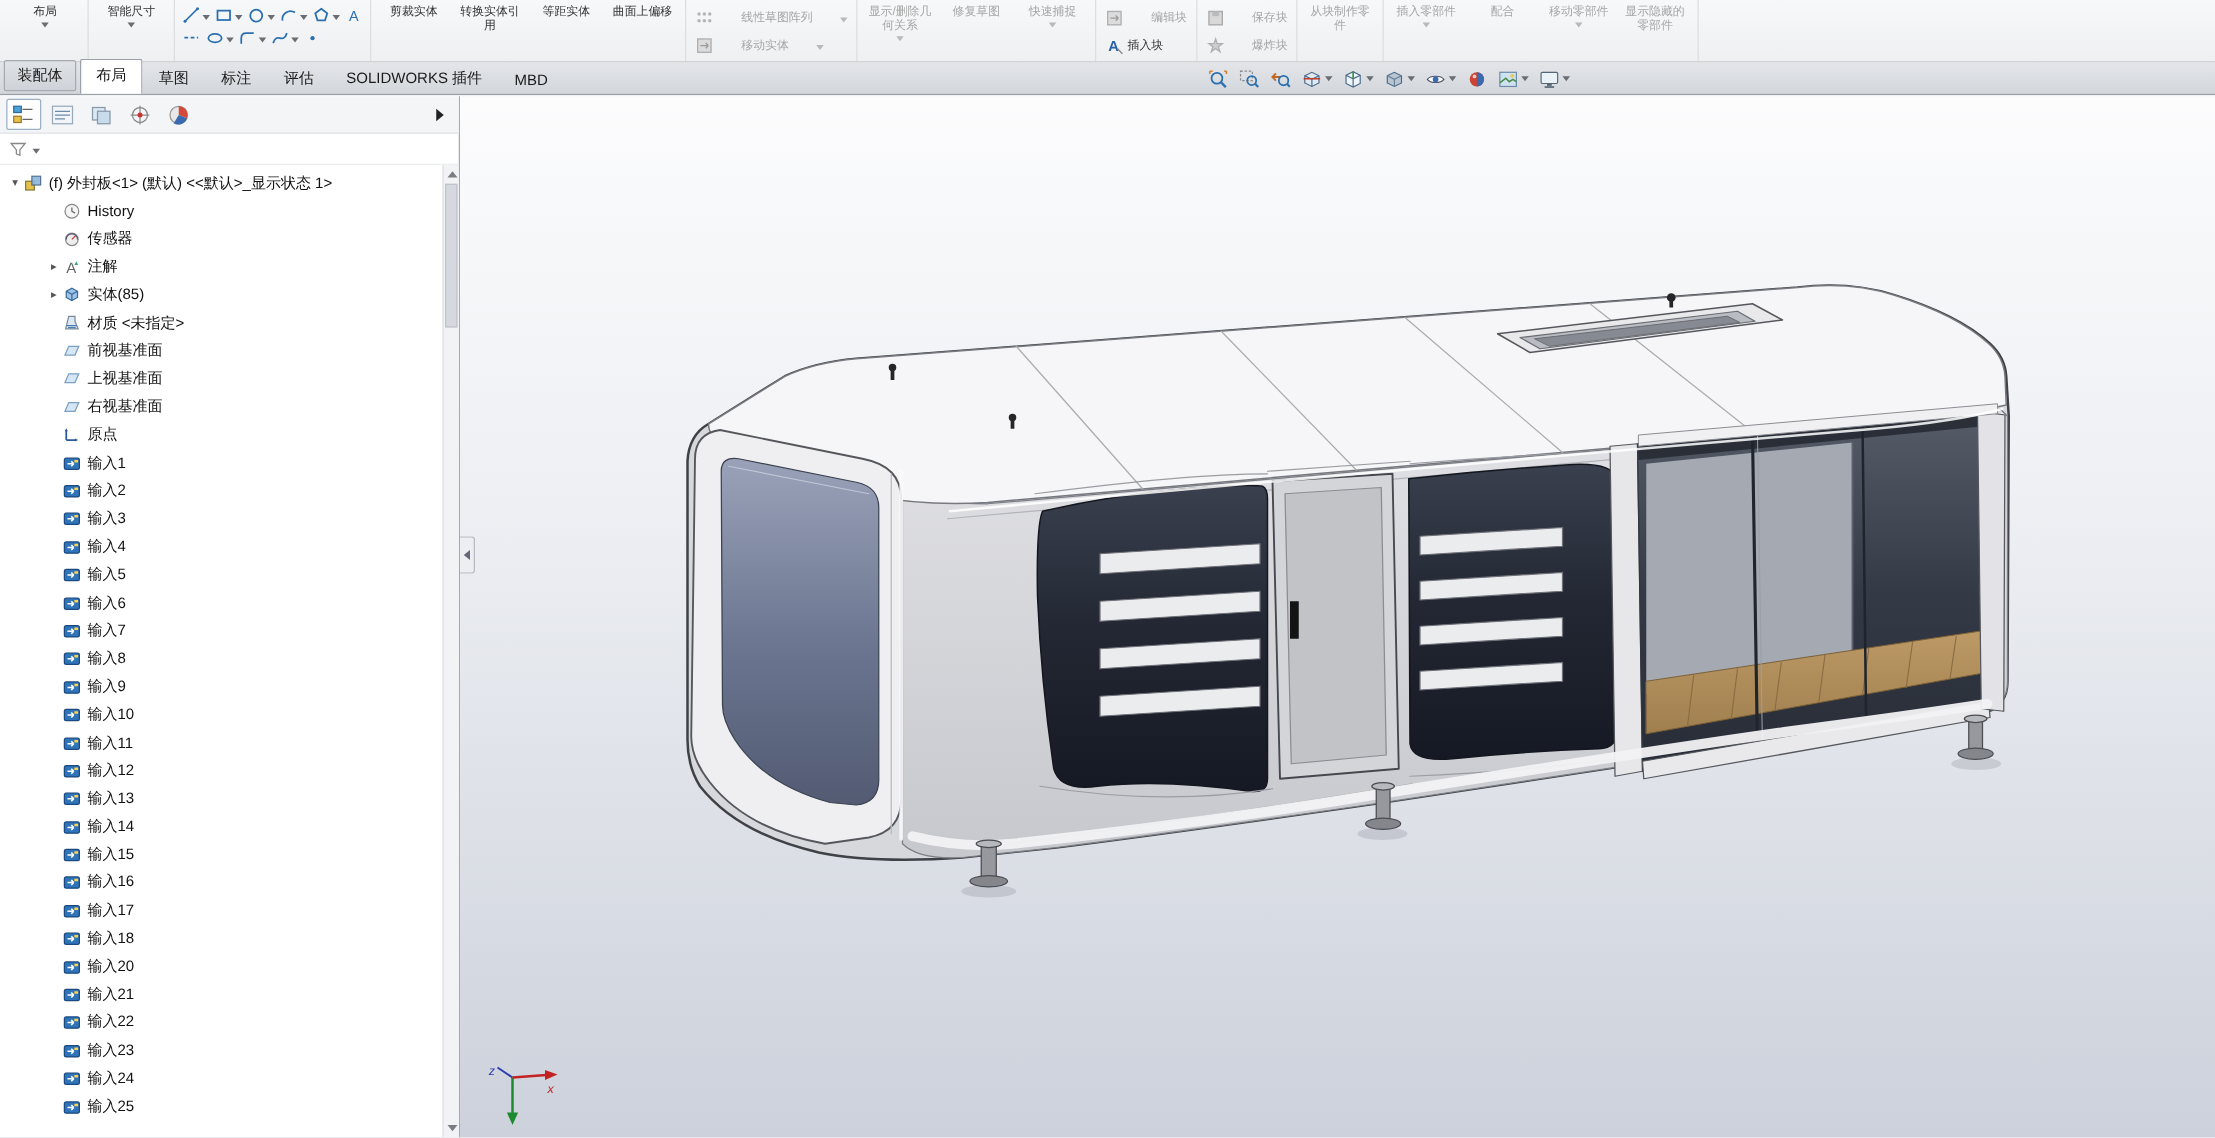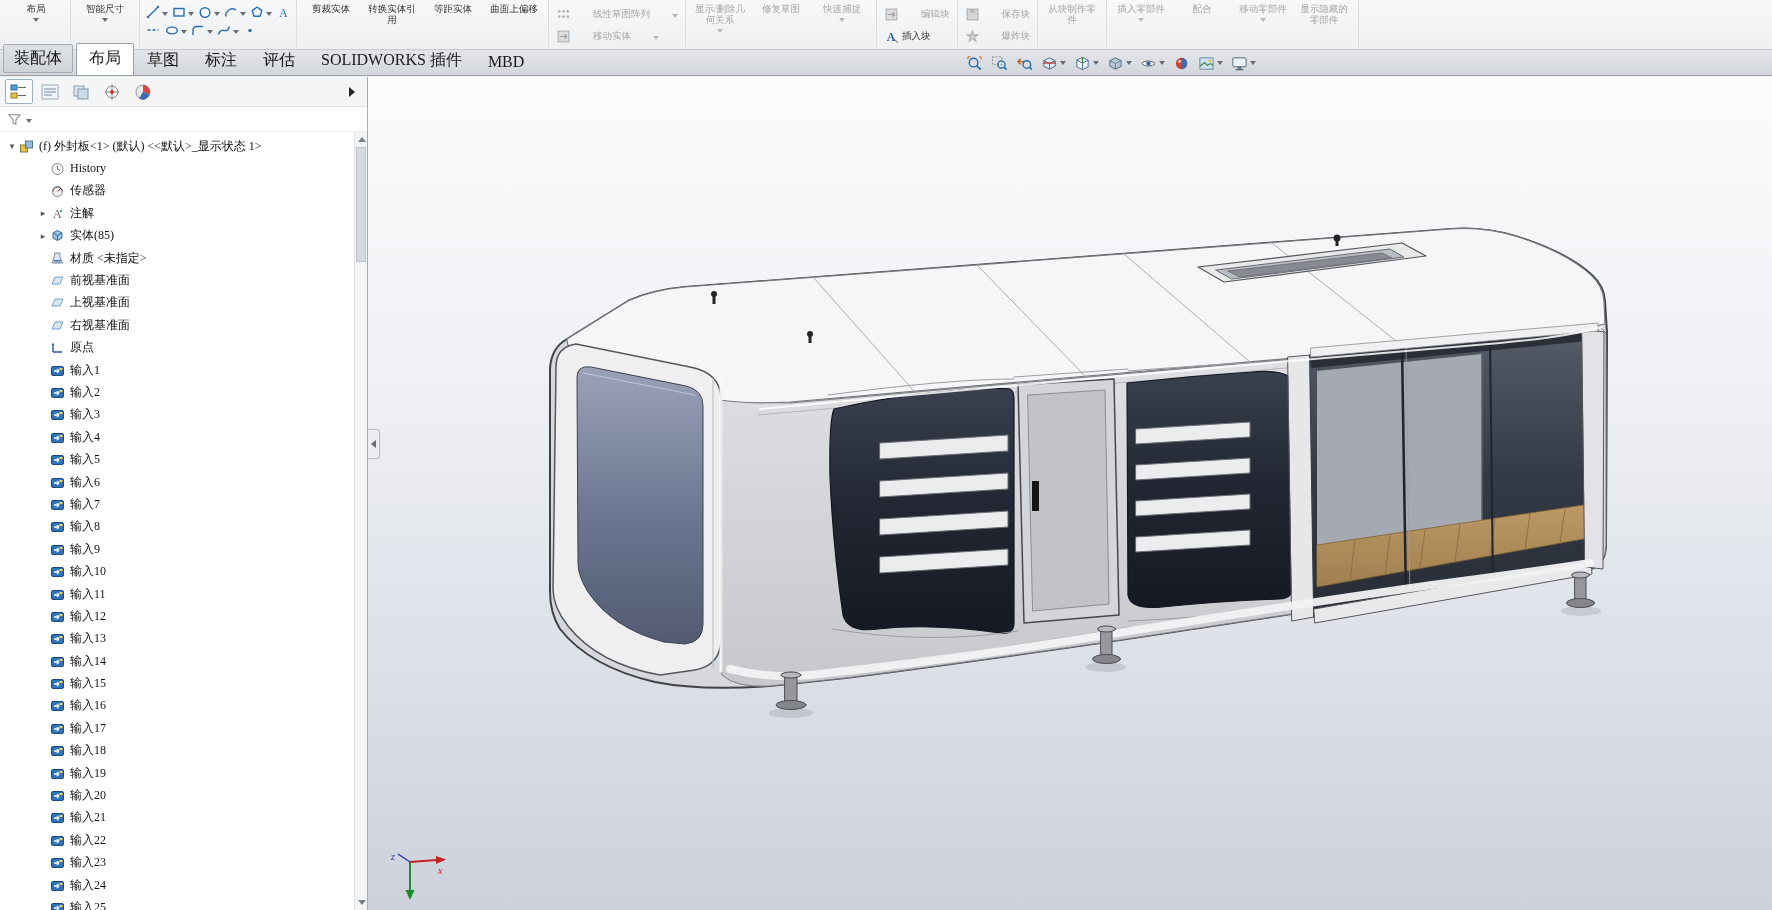--- a/index.html
+++ b/index.html
@@ -1,18 +1,18 @@
 <!DOCTYPE html>
 <html><head>
 <meta charset="utf-8">
 <style>
   * { margin:0; padding:0; box-sizing:border-box; }
   html,body { width:1772px; height:910px; overflow:hidden; }
   body { font-family:"Liberation Sans","DejaVu Sans",sans-serif; background:#e8eaed; }
-  .app { position:relative; width:1772px; height:910px; background:#f0f1f3;font-family:Liberation Serif, serif; }
+  .app { position:relative; width:1772px; height:910px; background:#f0f1f3; }
 
   
   .ribbon { height:50px; background:linear-gradient(#f7f8f9,#eef0f2); border-bottom:1px solid #c6c9cd;
             display:flex; align-items:stretch; padding:0 2px; overflow:hidden; }
   .rgroup { display:flex; align-items:flex-start; padding:2px 5px; border-right:1px solid #dcdee2; gap:3px; }
   button { cursor:default; font-family:inherit; }
   .rbig { display:flex; flex-direction:column; align-items:center; width:58px; background:none; border:none;
           font-size:9.5px; line-height:11px; color:#333; padding-top:2px; }
   .rbig .rlab { display:block; max-width:56px; text-align:center; }
   .rbig.dis { color:#a6a6a6; }
@@ -26,21 +26,21 @@
   .icn { display:inline-flex; width:15px; height:15px; }
   .icn svg { width:100%; height:100%; }
   .sketchgrid { display:flex; flex-direction:column; gap:2px; padding-top:2px; }
   .sgrow { display:flex; gap:3px; align-items:center; }
   .sgbtn { display:flex; align-items:center; gap:1px; background:none; border:none; padding:0; }
   .sgbtn .icn { width:16px; height:16px; }
 
   
   .tabbar { position:relative; height:26px; background:linear-gradient(#e3e5e9,#d3d6db); border-bottom:1px solid #9aa0a8; }
   .tabs { display:flex; align-items:flex-end; height:100%; padding-left:3px; }
-  .tab { font-size:16px; color:#1a1a1a; padding:4px 12px; border:1px solid transparent; border-bottom:none; background:none; }
+  .tab { font-size:12px; color:#1a1a1a; padding:4px 12px; border:1px solid transparent; border-bottom:none; background:none; }
   .tab.first { border:1px solid #a6abb2; background:linear-gradient(#dfe2e6,#cfd3d9); border-radius:2px; margin:0 3px 2px 0; padding:3px 10px; }
   .tab.active { background:#fff; border:1px solid #9aa0a8; border-bottom:none; border-radius:2px 2px 0 0; padding-bottom:6px; }
   .headsup { position:absolute; left:966px; top:0; height:26px; display:flex; align-items:center; gap:8px; }
   .hbtn { display:flex; align-items:center; gap:2px; background:none; border:none; padding:0; }
   .hbtn .icn { width:17px; height:17px; }
   .hbtn .caret { margin-top:0; }
 
   
   .content { position:absolute; top:77px; left:0; right:0; bottom:0; }
   .viewport { position:absolute; inset:0; background:linear-gradient(180deg,#fcfcfd 0%,#edeff3 40%,#ccd1db 100%); }
@@ -940,31 +940,20 @@
           </div>
           <div class="trow child">
             <span class="exp"></span>
             <span class="icn">
               <svg viewBox="0 0 15 15">
                 <rect x="1.5" y="3.5" width="12" height="9" rx="1.5" fill="#2f73b8" stroke="#1a4a80"></rect>
                 <path d="M4,8 L9,8 M9,8 L7,6 M9,8 L7,10" stroke="#fff" stroke-width="1.3" fill="none"></path>
                 <rect x="9.5" y="5" width="3" height="2" fill="#ffd24a"></rect>
               </svg>
             </span>
-            <span>输入19</span>
-          </div>
-          <div class="trow child">
-            <span class="exp"></span>
-            <span class="icn">
-              <svg viewBox="0 0 15 15">
-                <rect x="1.5" y="3.5" width="12" height="9" rx="1.5" fill="#2f73b8" stroke="#1a4a80"></rect>
-                <path d="M4,8 L9,8 M9,8 L7,6 M9,8 L7,10" stroke="#fff" stroke-width="1.3" fill="none"></path>
-                <rect x="9.5" y="5" width="3" height="2" fill="#ffd24a"></rect>
-              </svg>
-            </span>
             <span>输入20</span>
           </div>
           <div class="trow child">
             <span class="exp"></span>
             <span class="icn">
               <svg viewBox="0 0 15 15">
                 <rect x="1.5" y="3.5" width="12" height="9" rx="1.5" fill="#2f73b8" stroke="#1a4a80"></rect>
                 <path d="M4,8 L9,8 M9,8 L7,6 M9,8 L7,10" stroke="#fff" stroke-width="1.3" fill="none"></path>
                 <rect x="9.5" y="5" width="3" height="2" fill="#ffd24a"></rect>
               </svg>

